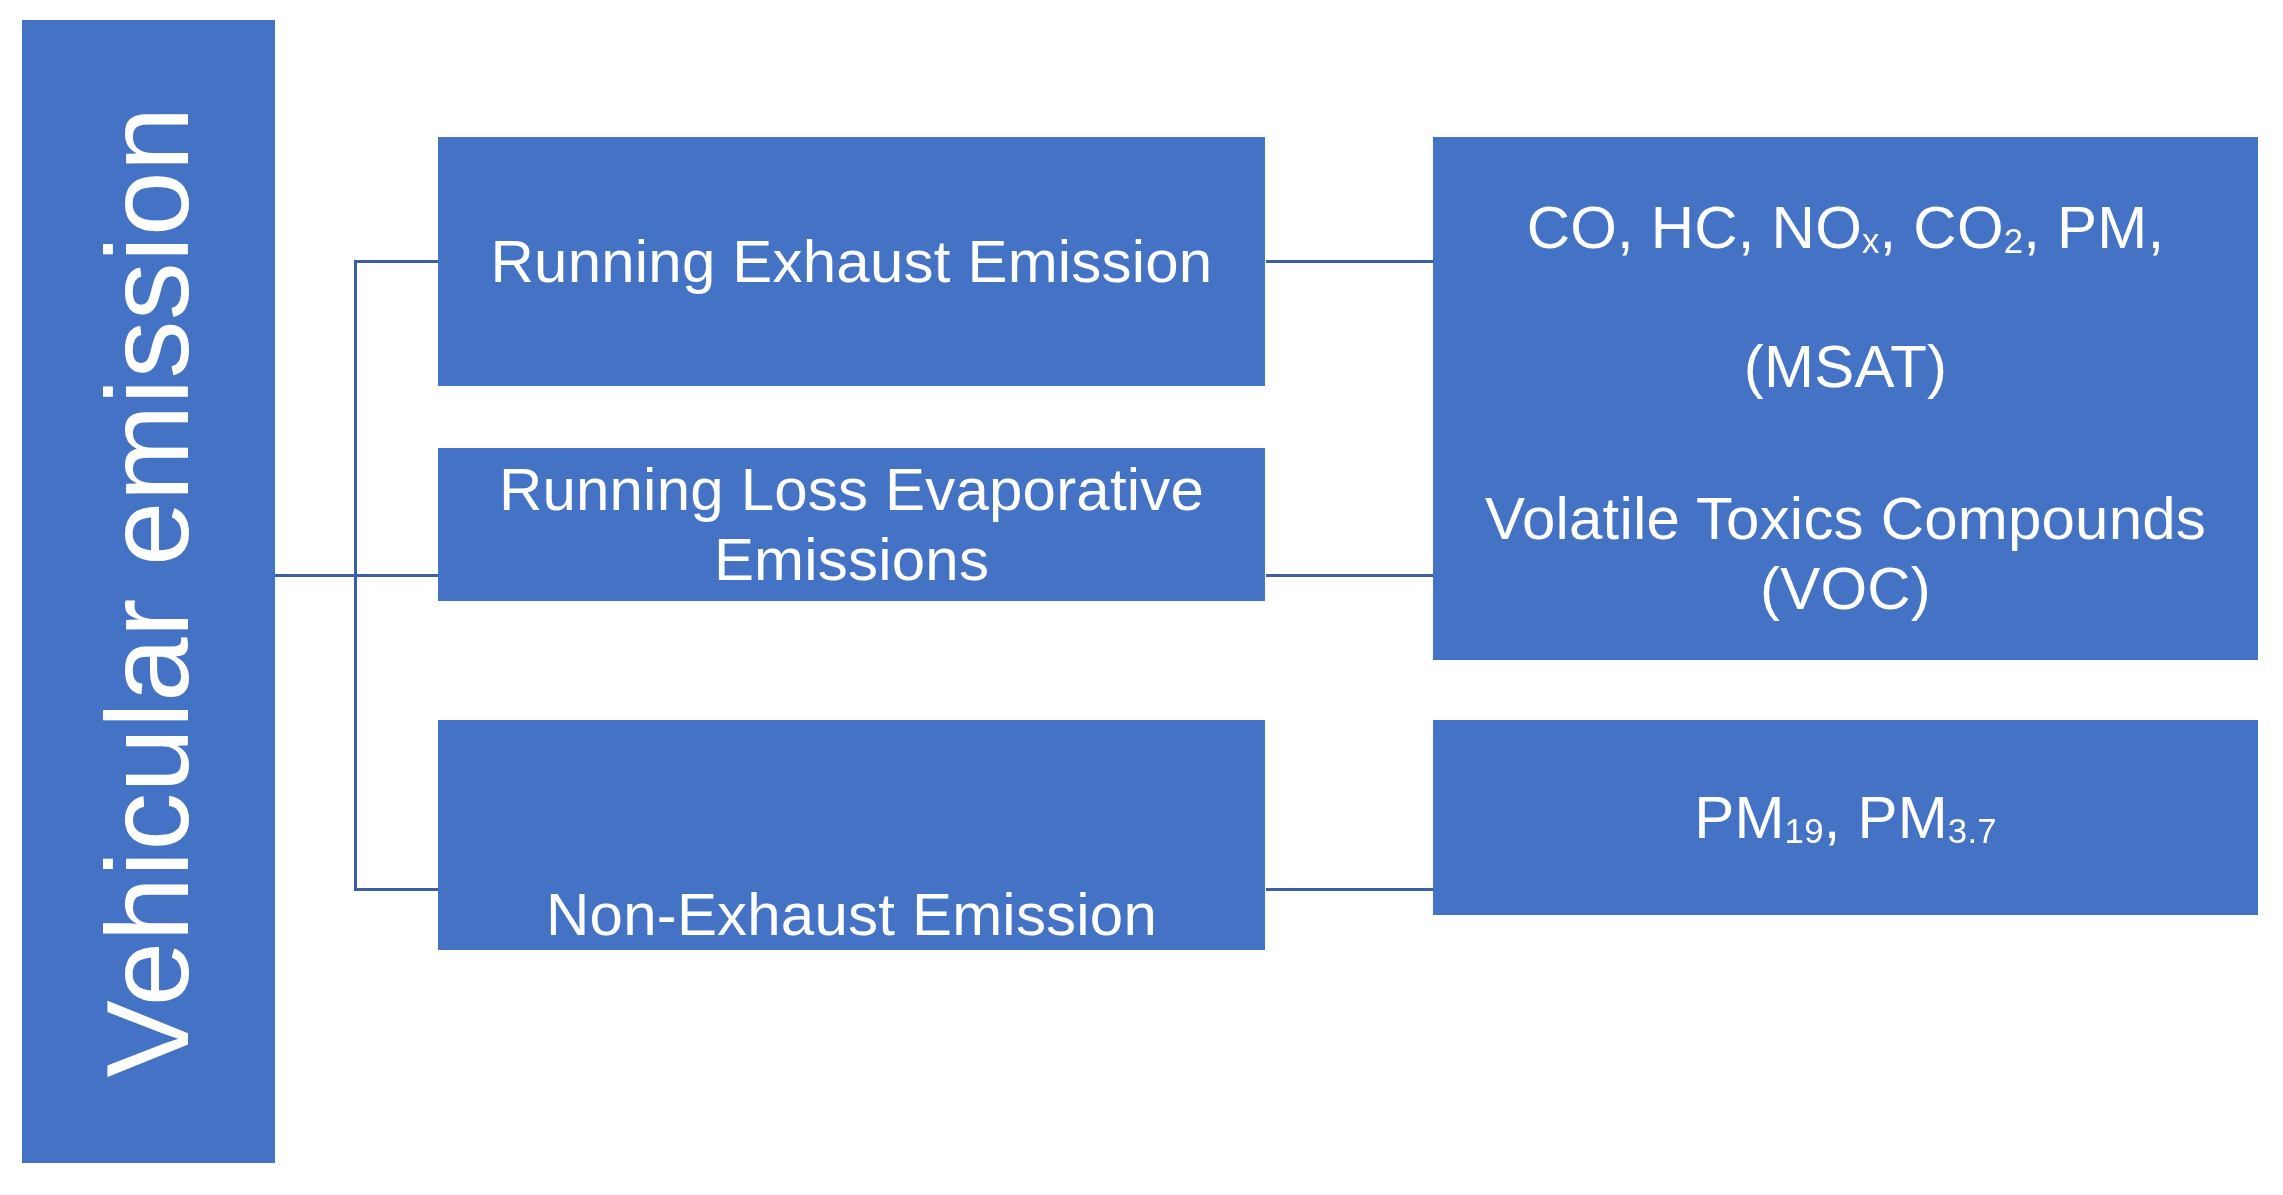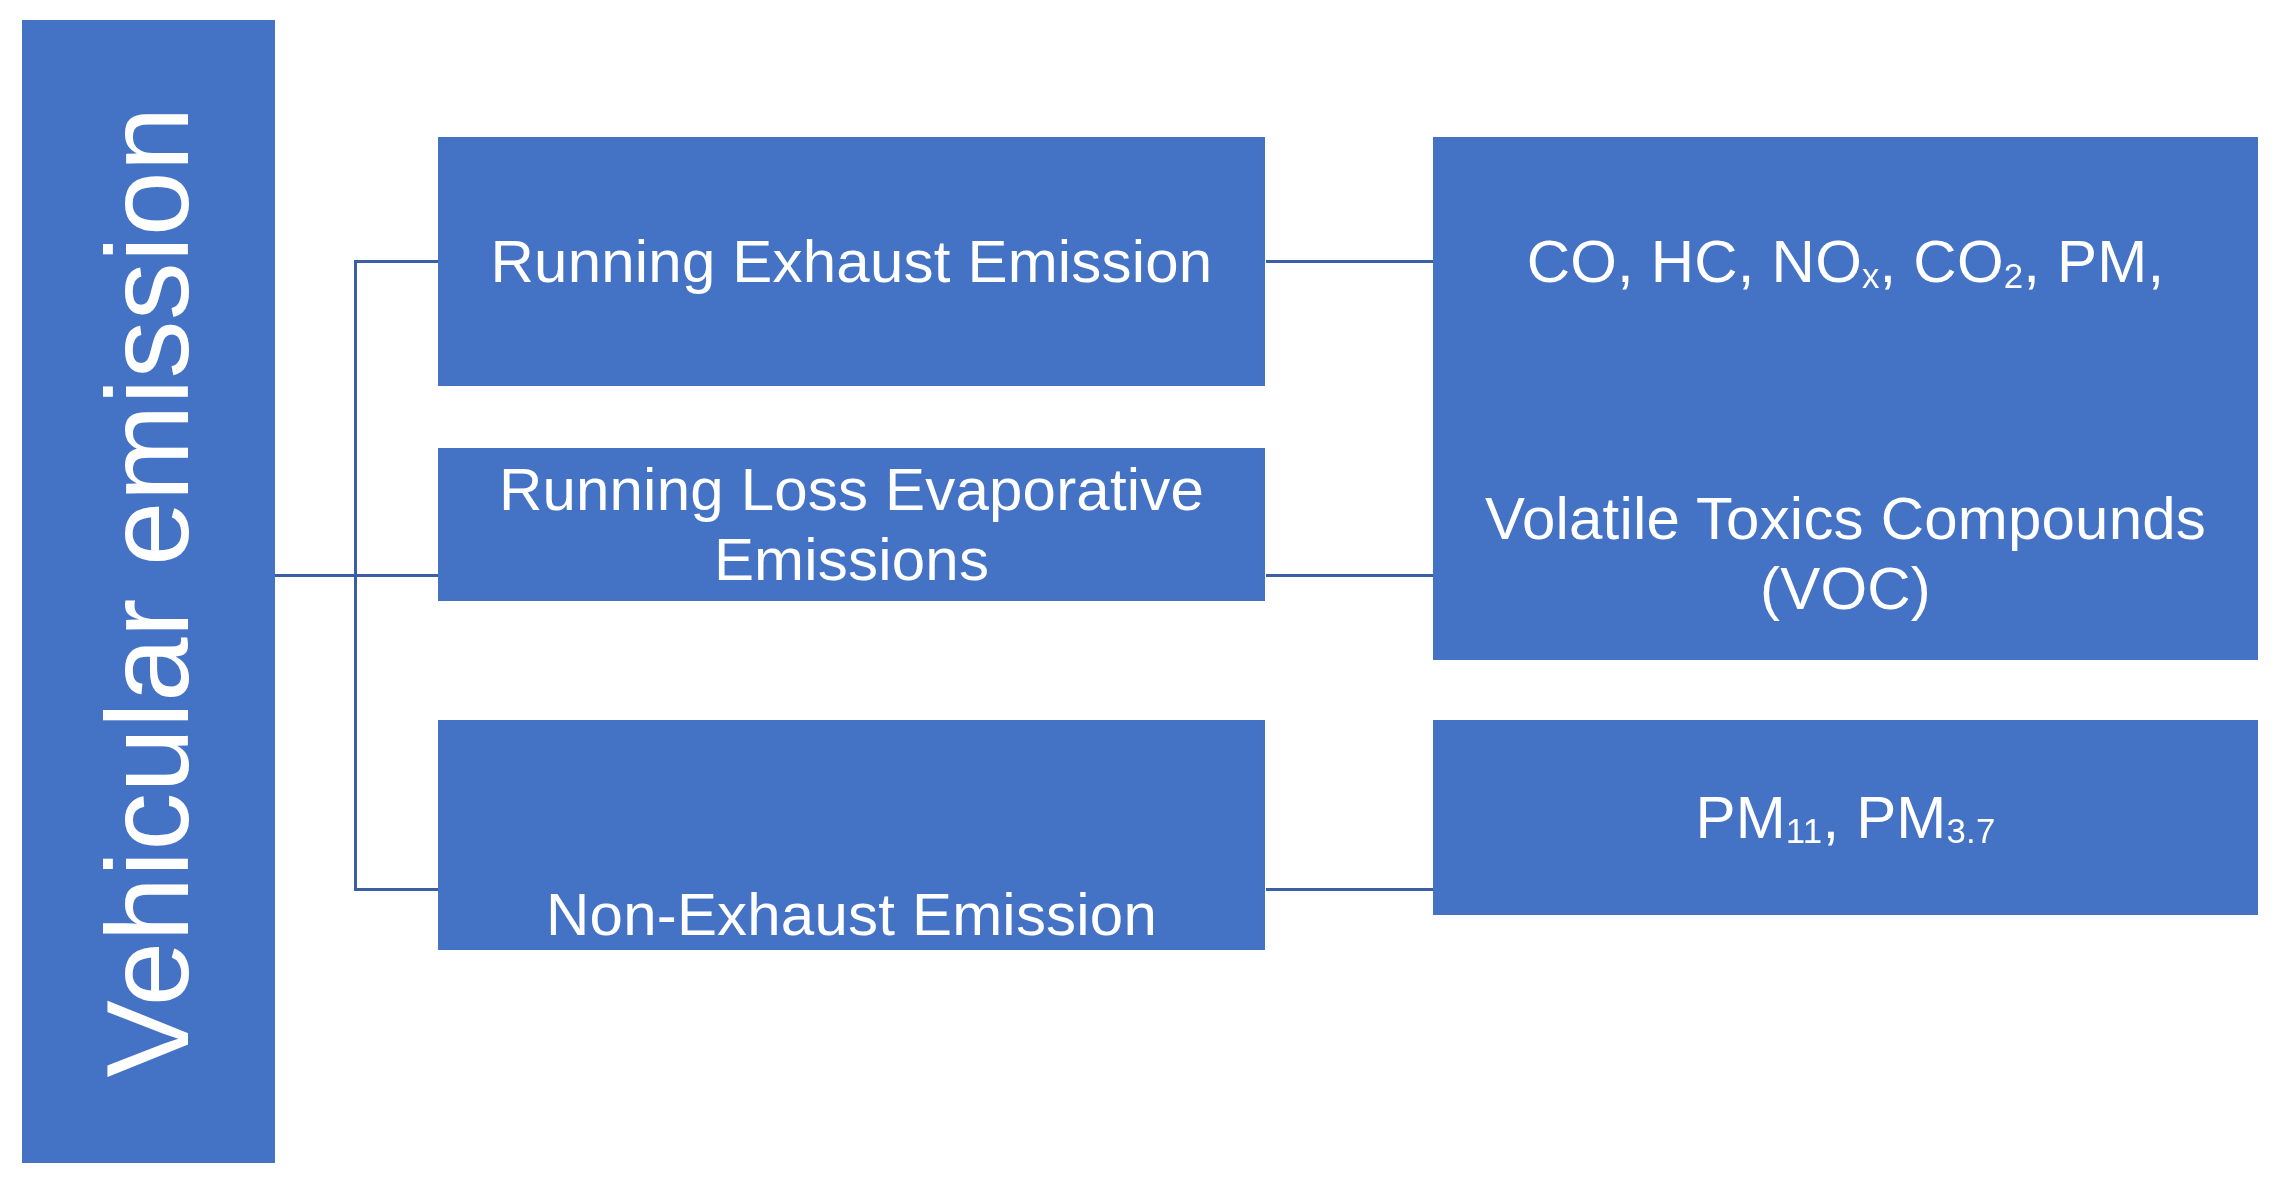--- a/index.html
+++ b/index.html
@@ -125,24 +125,24 @@
 
   <div class="node mid" id="mid-3">
     <span class="txt">Non-Exhaust Emission</span>
   </div>
 
   <div class="conn h" id="link-1"></div>
   <div class="conn h" id="link-2"></div>
   <div class="conn h" id="link-3"></div>
 
   <div class="node right" id="right-1">
-    <span class="txt"><span>CO, HC, NO</span><sub>x</sub><span>, CO</span><sub>2</sub><span>, PM,</span><br><br></span>
+    <span class="txt"><span>CO, HC, NO</span><sub>x</sub><span>, CO</span><sub>2</sub><span>, PM,</span><br><br><span>(MSAT)</span></span>
   </div>
 
   <div class="node right" id="right-2">
     <span class="txt"><span>Volatile Toxics Compounds</span><br><span>(VOC)</span></span>
   </div>
 
   <div class="node right" id="right-3">
-    <span class="txt"><span>PM</span><sub>11</sub><span>, </span><span>PM</span><sub>3.7</sub></span>
+    <span class="txt"><span>PM</span><sub>19</sub><span>, </span><span>PM</span><sub>3.7</sub></span>
   </div>
 
 </div>
 
 </body></html>

